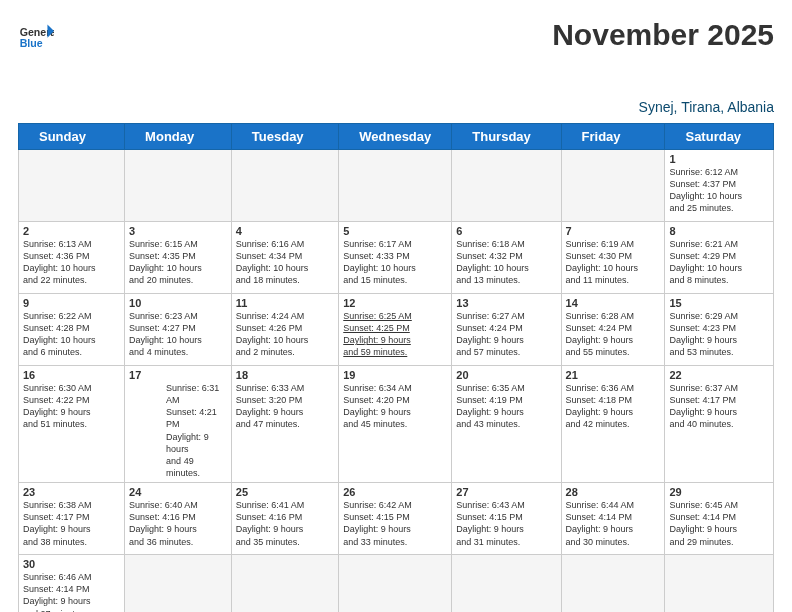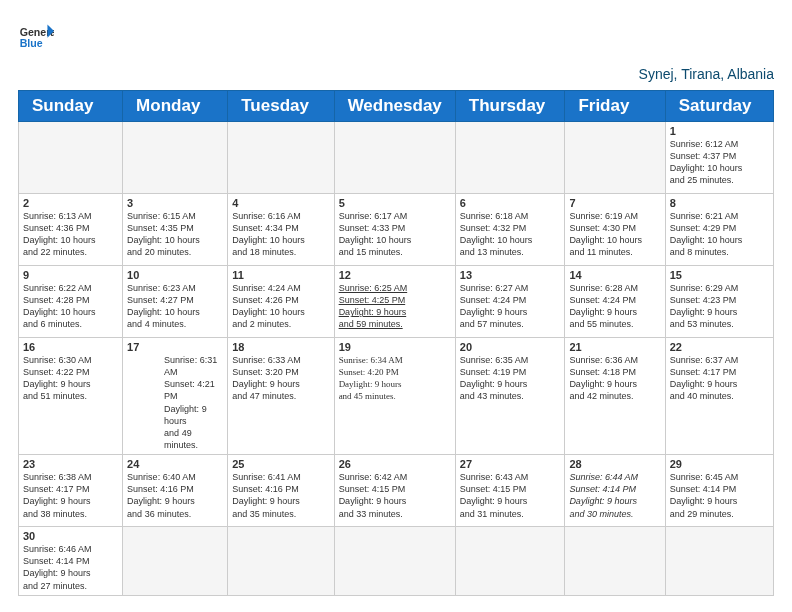--- a/index.html
+++ b/index.html
@@ -46,23 +46,23 @@
       margin-top: 48px;
     }
     .calendar {
       width: 100%;
       border-collapse: collapse;
       border: 1px solid #ccc;
     }
     .calendar th {
       background: #1a73c8;
       color: #fff;
-      font-size: 17px;
+      font-size: 13px;
       font-weight: bold;
-      padding: 5px 13px;
+      padding: 5px 20px;
       text-align: left;
       border: 1px solid #1565a8;
     }
     .calendar td {
       border: 1px solid #ccc;
       vertical-align: top;
       padding: 3px 4px;
       width: 113px;
       font-size: 9.5px;
       color: #333;
@@ -95,20 +95,21 @@
   <div class="header">
     <div class="logo">
       <svg class="logo-icon" viewBox="0 0 44 44">
 
         <text x="2" y="22" font-size="13" font-weight="bold" fill="#333" font-family="Arial">General</text>
         <text x="2" y="36" font-size="13" font-weight="bold" fill="#1a73c8" font-family="Arial">Blue</text>
         <polygon points="36,8 44,16 36,24" fill="#1a73c8"></polygon>
       </svg>
     </div>
     <div class="title-area">
+      <div class="month-title">November 2025</div>
       <div class="location">Synej, Tirana, Albania</div>
     </div>
   </div>
 
   <table class="calendar">
     <thead>
       <tr>
       <th>Sunday</th>
           <th>Monday</th>
           <th>Tuesday</th>
@@ -253,21 +254,21 @@
           </td>
           <td>
             <span class="day-number">18</span>
             <div class="day-info" style="white-space: pre-line;">Sunrise: 6:33 AM
 Sunset: 3:20 PM
 Daylight: 9 hours
 and 47 minutes.</div>
           </td>
           <td>
             <span class="day-number">19</span>
-            <div class="day-info" style="white-space: pre-line; font-family: Liberation Serif, serif;">Sunrise: 6:34 AM
+            <div class="day-info" style="white-space: pre-line;">Sunrise: 6:34 AM
 Sunset: 4:20 PM
 Daylight: 9 hours
 and 45 minutes.</div>
           </td>
           <td>
             <span class="day-number">20</span>
             <div class="day-info" style="white-space: pre-line;">Sunrise: 6:35 AM
 Sunset: 4:19 PM
 Daylight: 9 hours
 and 43 minutes.</div>
@@ -318,21 +319,21 @@
           </td>
           <td>
             <span class="day-number">27</span>
             <div class="day-info" style="white-space: pre-line;">Sunrise: 6:43 AM
 Sunset: 4:15 PM
 Daylight: 9 hours
 and 31 minutes.</div>
           </td>
           <td>
             <span class="day-number">28</span>
-            <div class="day-info" style="white-space: pre-line; font-style: italic;">Sunrise: 6:44 AM
+            <div class="day-info" style="white-space: pre-line;">Sunrise: 6:44 AM
 Sunset: 4:14 PM
 Daylight: 9 hours
 and 30 minutes.</div>
           </td>
           <td>
             <span class="day-number">29</span>
             <div class="day-info" style="white-space: pre-line;">Sunrise: 6:45 AM
 Sunset: 4:14 PM
 Daylight: 9 hours
 and 29 minutes.</div>

